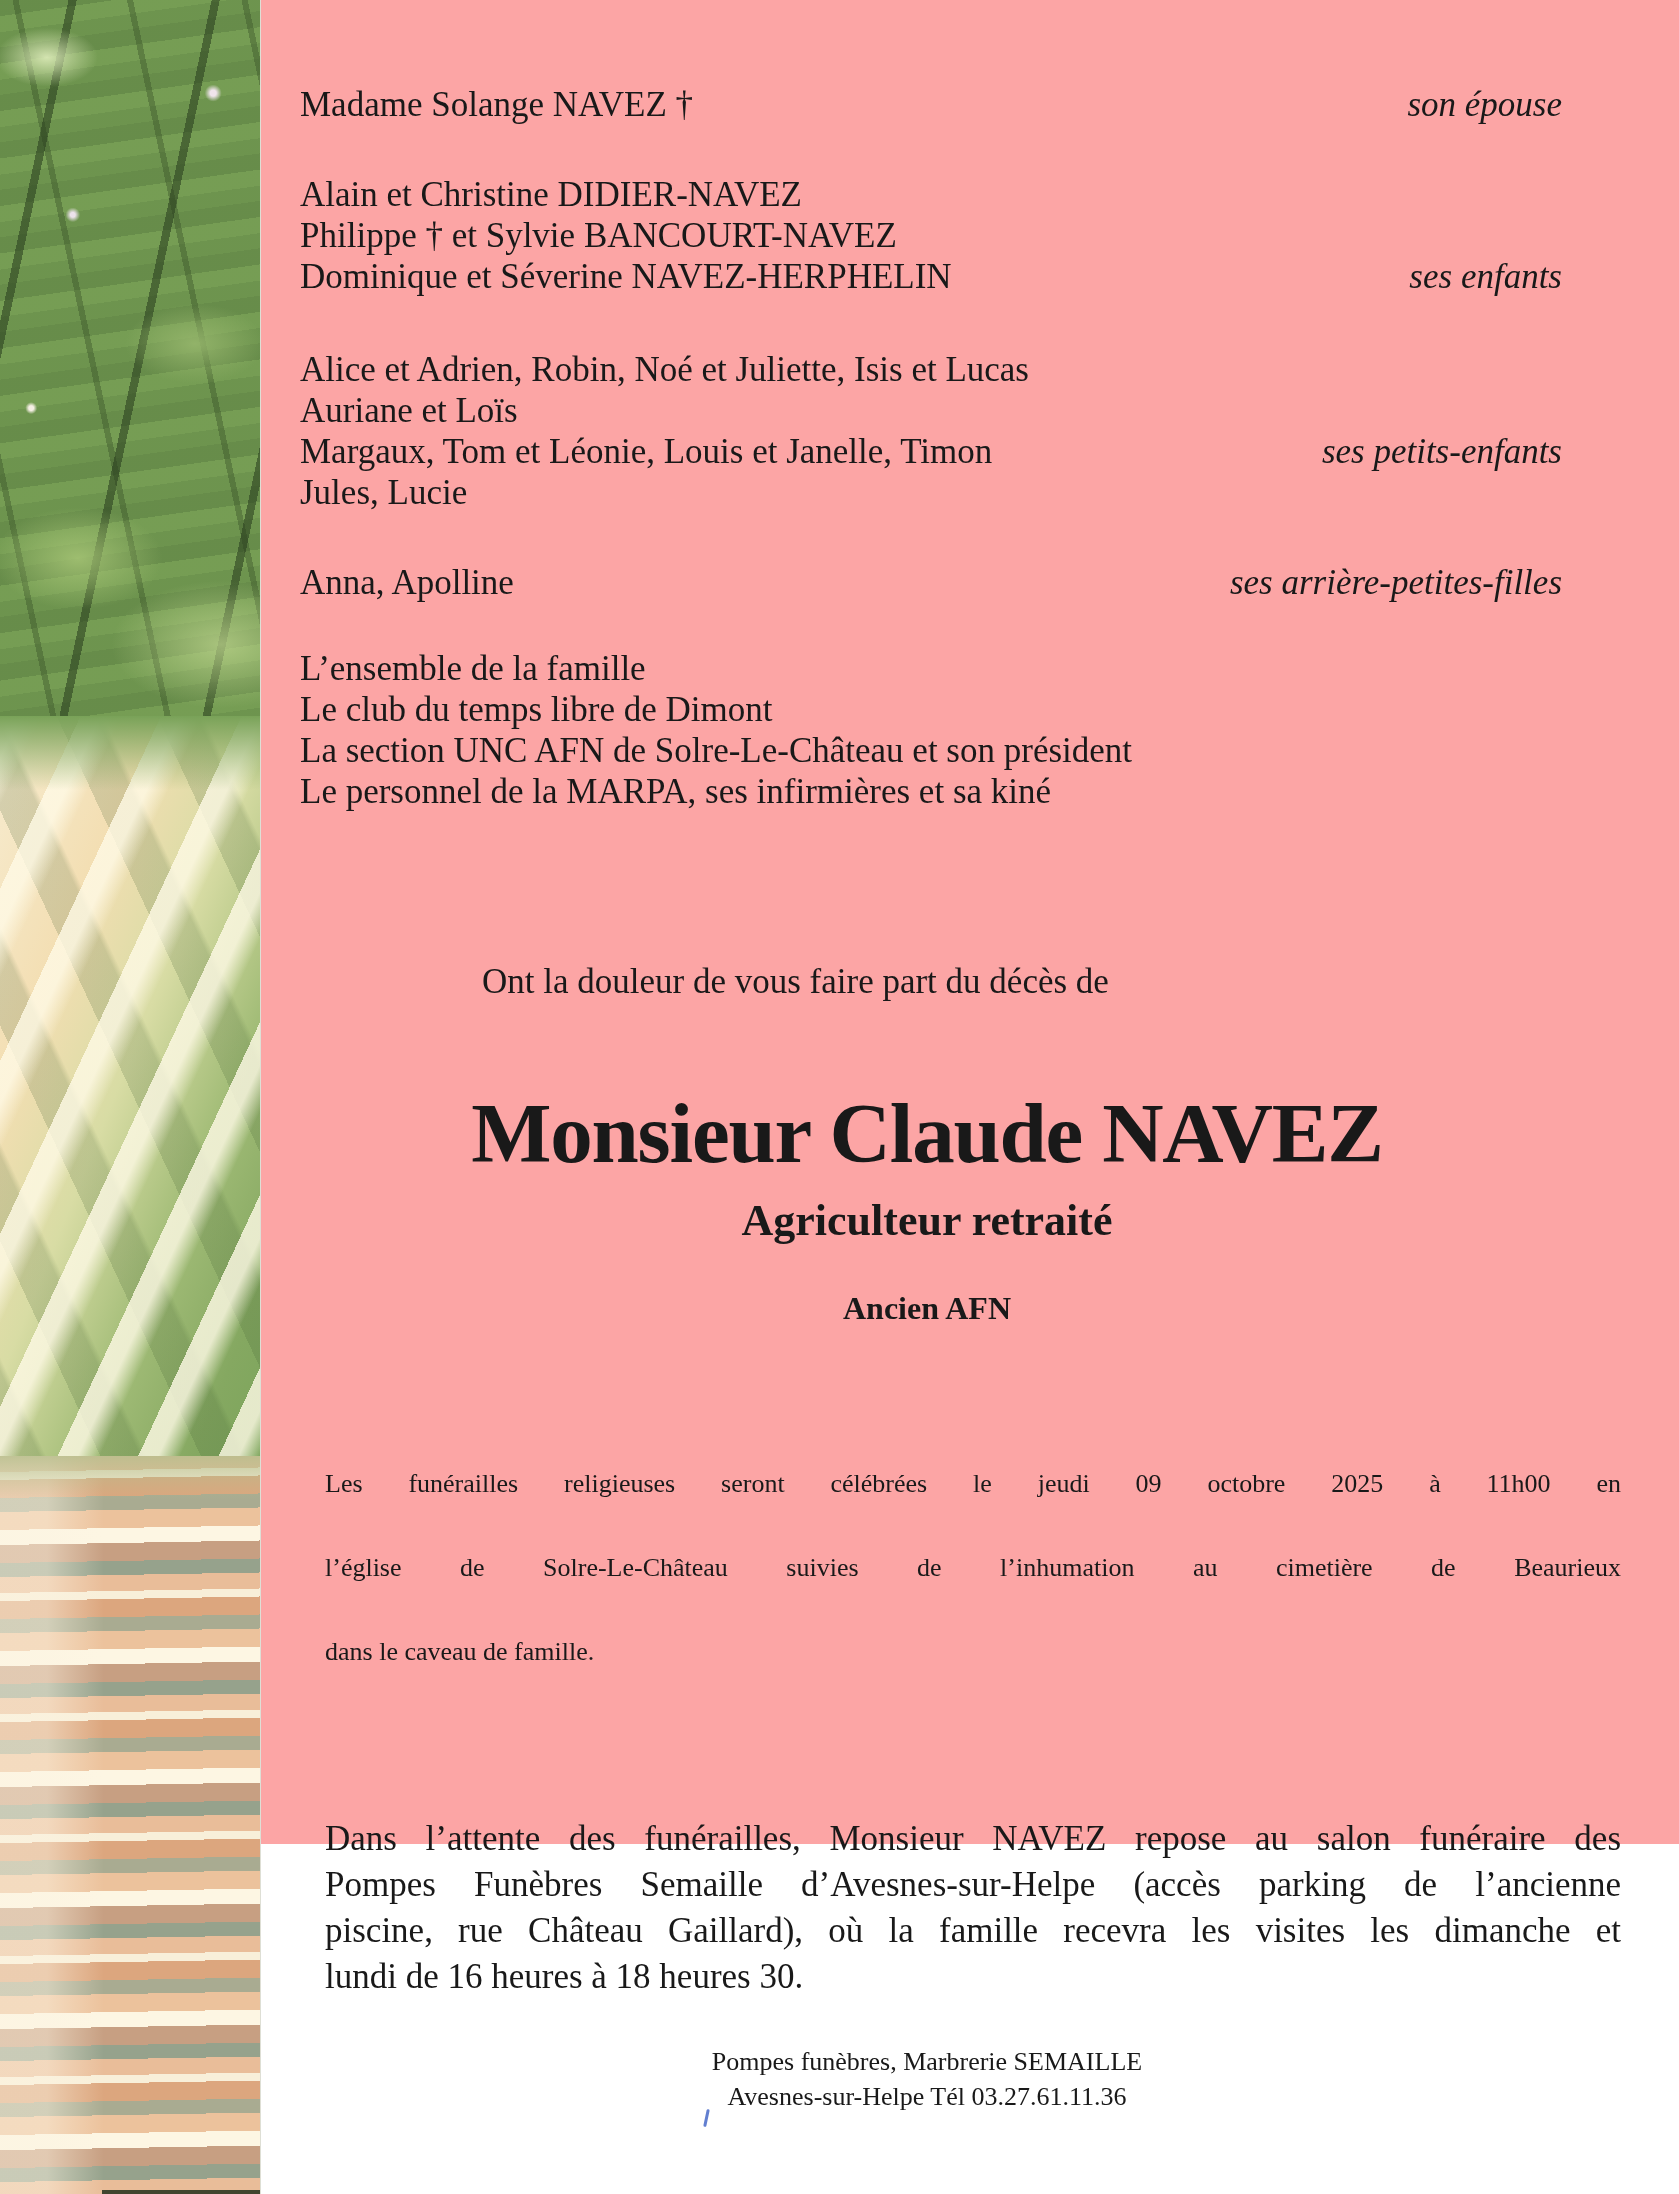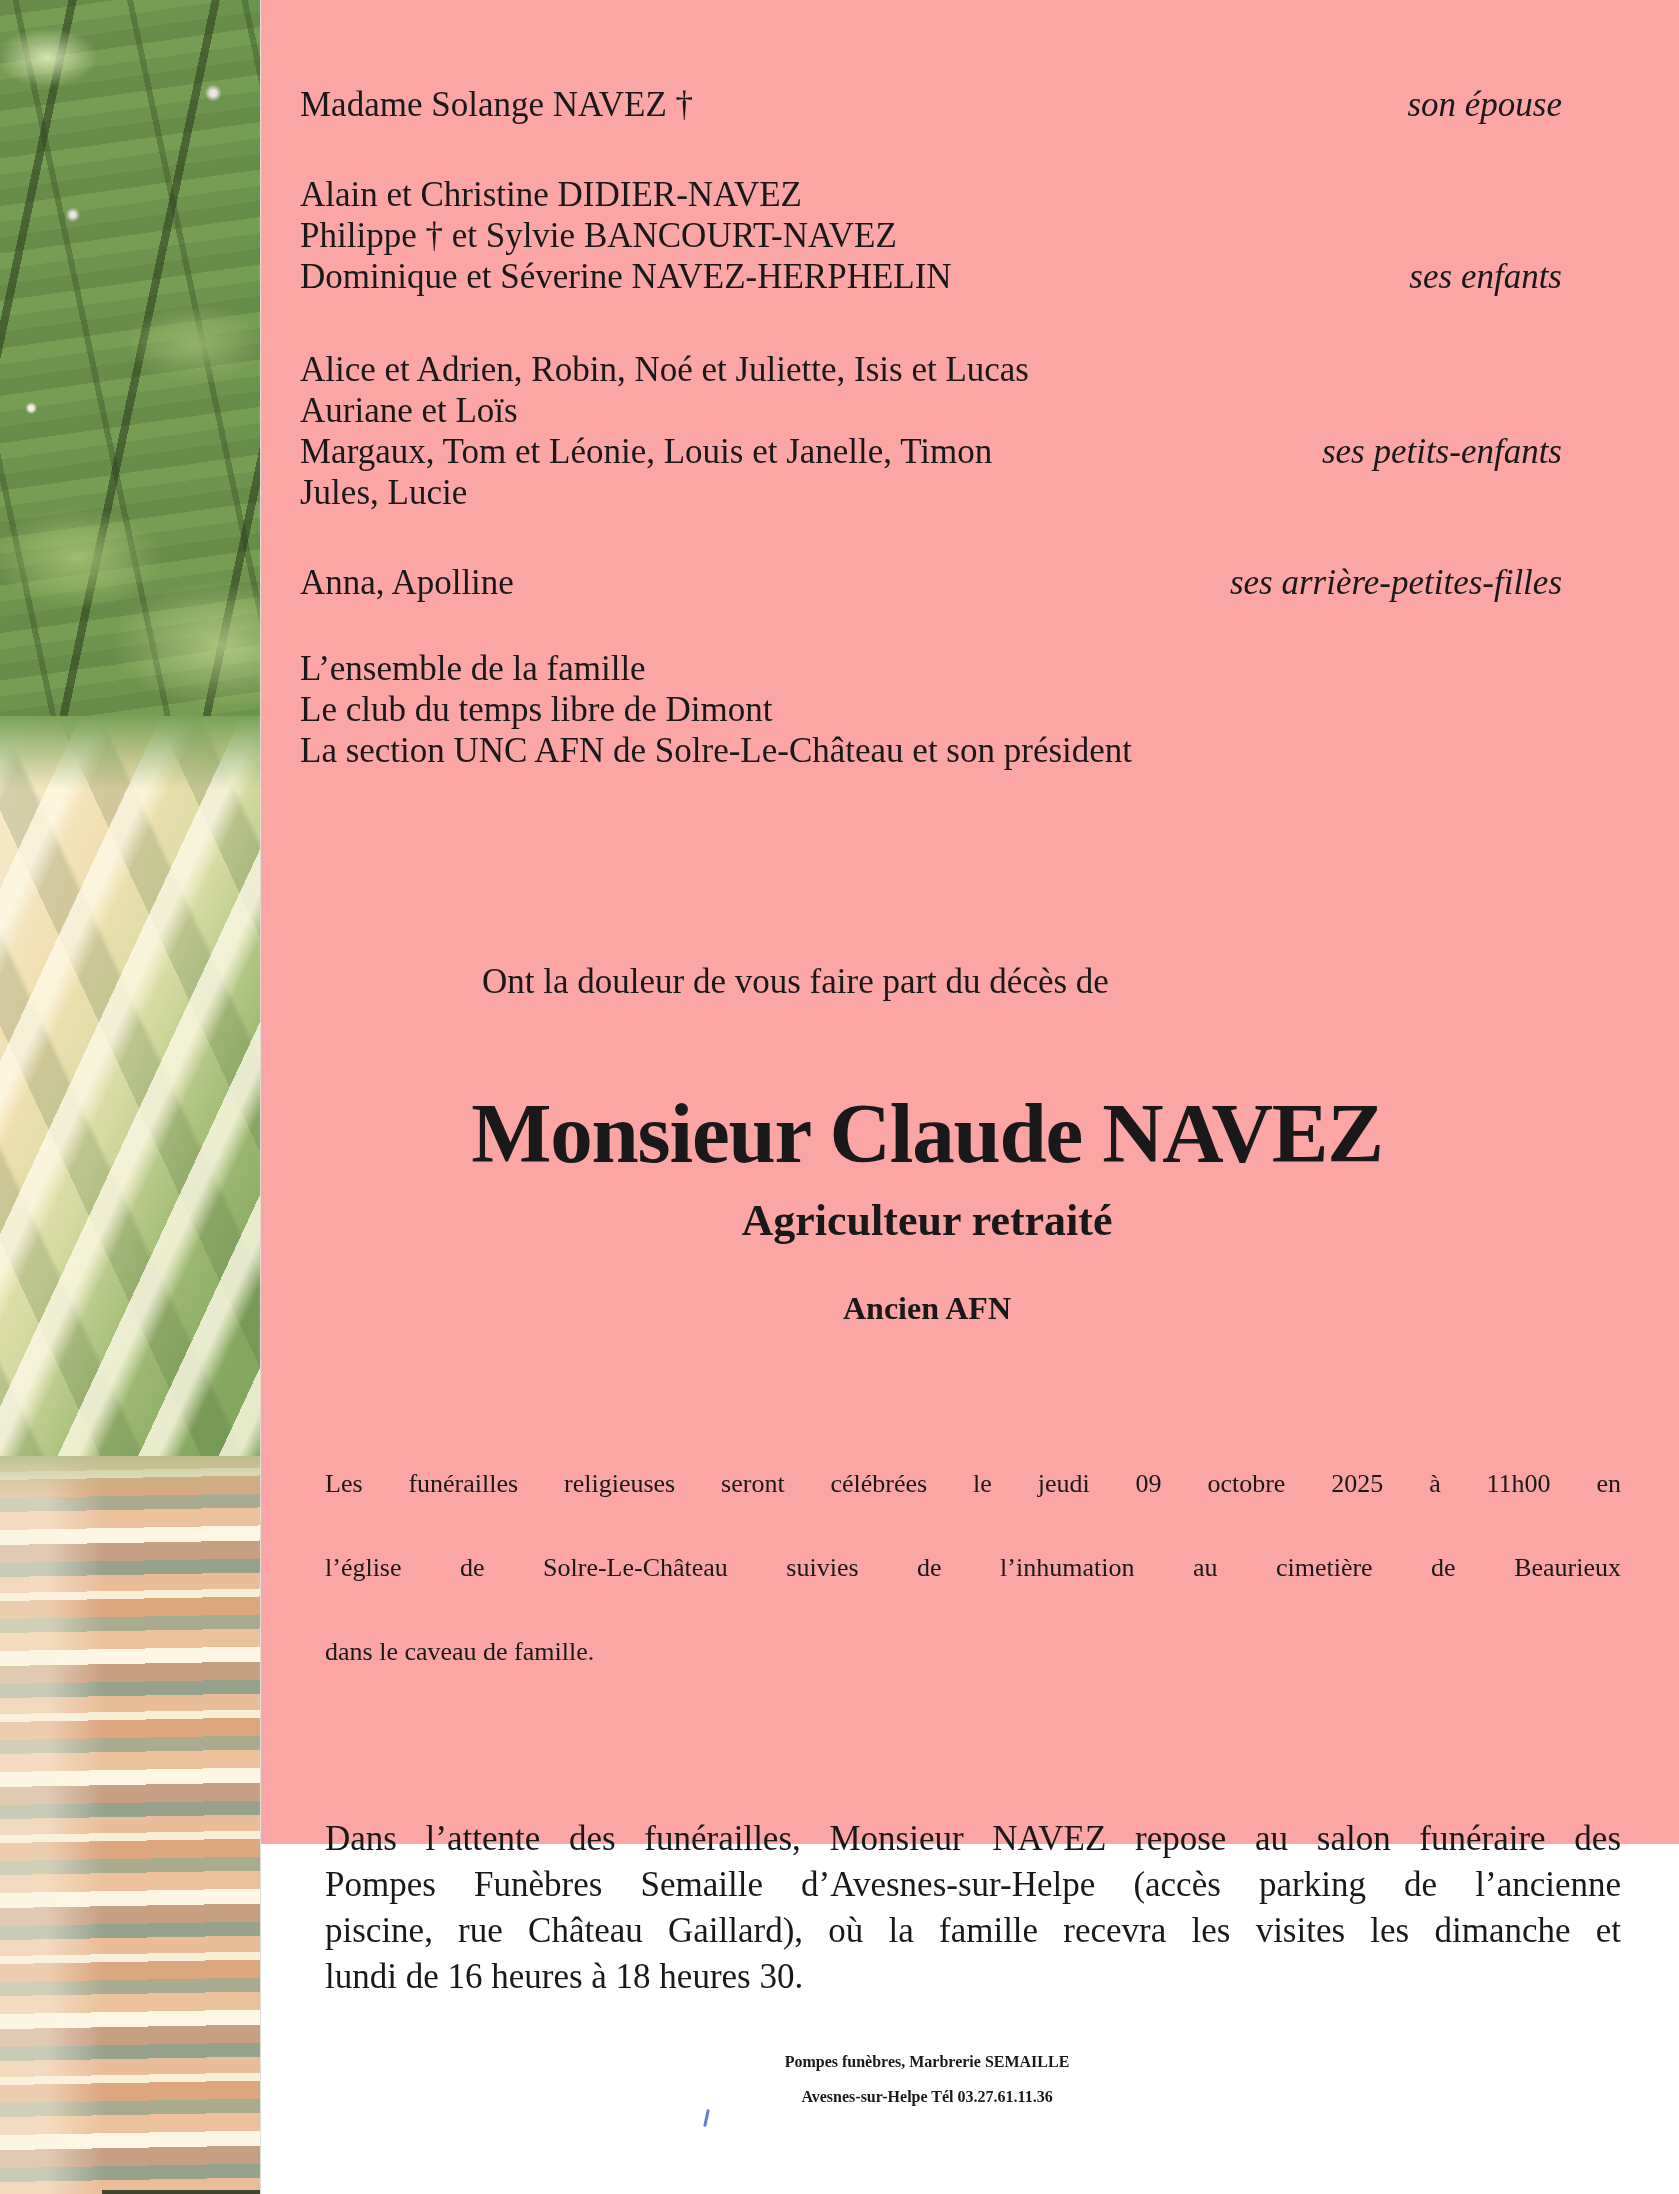--- a/index.html
+++ b/index.html
@@ -92,21 +92,21 @@
     position:absolute; left:325px; top:1712px; width:1296px;
     font-size:35px; font-weight:bold; line-height:41px;
   }
   .repose-block {
     position:absolute; left:325px; top:1816px; width:1296px;
     font-size:35px; line-height:46px;
   }
   .just { text-align:justify; text-align-last:justify; }
 
   .footer-block {
-    top:2044px; font-size:16px; font-weight:bold; line-height:35px;
+    top:2044px; font-size:26px; font-weight:normal; line-height:35px;
   }
 
   .blue-mark {
     position:absolute; left:705px; top:2109px; width:3px; height:18px;
     background:#4668c8; transform:rotate(12deg); border-radius:1.8px; opacity:0.85;
   }
 </style>
 </head>
 <body>
 
@@ -175,20 +175,24 @@
         <span class="relation"></span>
       </div>
       <div class="name-row">
         <span>Le club du temps libre de Dimont</span>
         <span class="relation"></span>
       </div>
       <div class="name-row">
         <span>La section UNC AFN de Solre-Le-Château et son président</span>
         <span class="relation"></span>
       </div>
+      <div class="name-row">
+        <span>Le personnel de la MARPA, ses infirmières et sa kiné</span>
+        <span class="relation"></span>
+      </div>
     </div>
 
   </div>
 
   <div class="intro-line">Ont la douleur de vous faire part du décès de</div>
 
   <div class="center-col deceased-name">Monsieur Claude NAVEZ</div>
   <div class="center-col deceased-prof">Agriculteur retraité</div>
   <div class="center-col deceased-dist">Ancien AFN</div>
 

